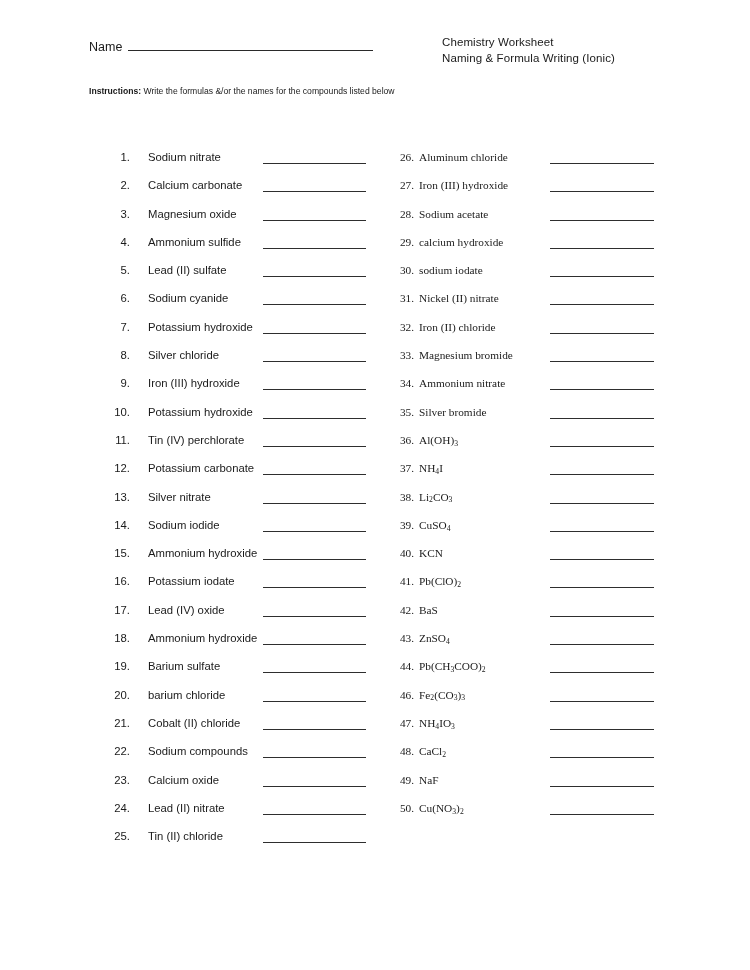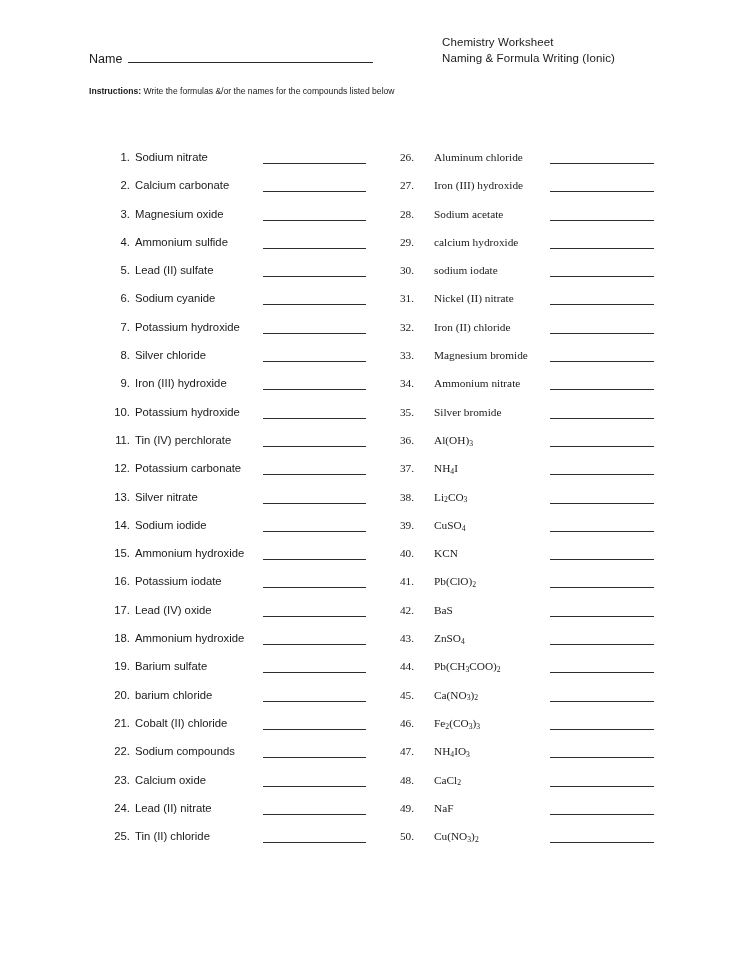--- a/index.html
+++ b/index.html
@@ -28,21 +28,21 @@
   .header {
     position: absolute;
     top: 38px;
     left: 0;
     width: 750px;
     height: 46px;
   }
   .name-block {
     position: absolute;
     left: 89px;
-    top: 12px;
+    top: 0px;
     display: flex;
     align-items: baseline;
   }
   .name-label {
     font-size: 12.5px;
     line-height: 16px;
     white-space: nowrap;
   }
   .name-rule {
     display: inline-block;
@@ -102,22 +102,22 @@
   }
   .row-left .num  { width: 25px; }
   .row-right .num { width: 22px; }
 
   .label {
     font-size: 11.3px;
     line-height: 14px;
     white-space: nowrap;
     flex: 0 0 auto;
   }
-  .row-left .label  { margin-left: 5px; }
-  .row-right .label { margin-left: 20px; }
+  .row-left .label  { margin-left: 18px; }
+  .row-right .label { margin-left: 5px; }
 
   .answer-rule {
     position: absolute;
     border-bottom: 1.1px solid #2e2e2e;
     height: 0;
   }
   .row-left .answer-rule {
     left: 158px;
     width: 103px;
     top: 13px;
@@ -377,25 +377,20 @@
           <span class="num">43.</span>
           <span class="label">ZnSO<sub>4</sub></span>
           <span class="answer-rule"></span>
         </div>
         <div class="row row-right">
           <span class="num">44.</span>
           <span class="label">Pb(CH<sub>3</sub>COO)<sub>2</sub></span>
           <span class="answer-rule"></span>
         </div>
         <div class="row row-right">
-          <span class="num">45.</span>
-          <span class="label">Ca(NO<sub>3</sub>)<sub>2</sub></span>
-          <span class="answer-rule"></span>
-        </div>
-        <div class="row row-right">
           <span class="num">46.</span>
           <span class="label">Fe<sub>2</sub>(CO<sub>3</sub>)<sub>3</sub></span>
           <span class="answer-rule"></span>
         </div>
         <div class="row row-right">
           <span class="num">47.</span>
           <span class="label">NH<sub>4</sub>IO<sub>3</sub></span>
           <span class="answer-rule"></span>
         </div>
         <div class="row row-right">

